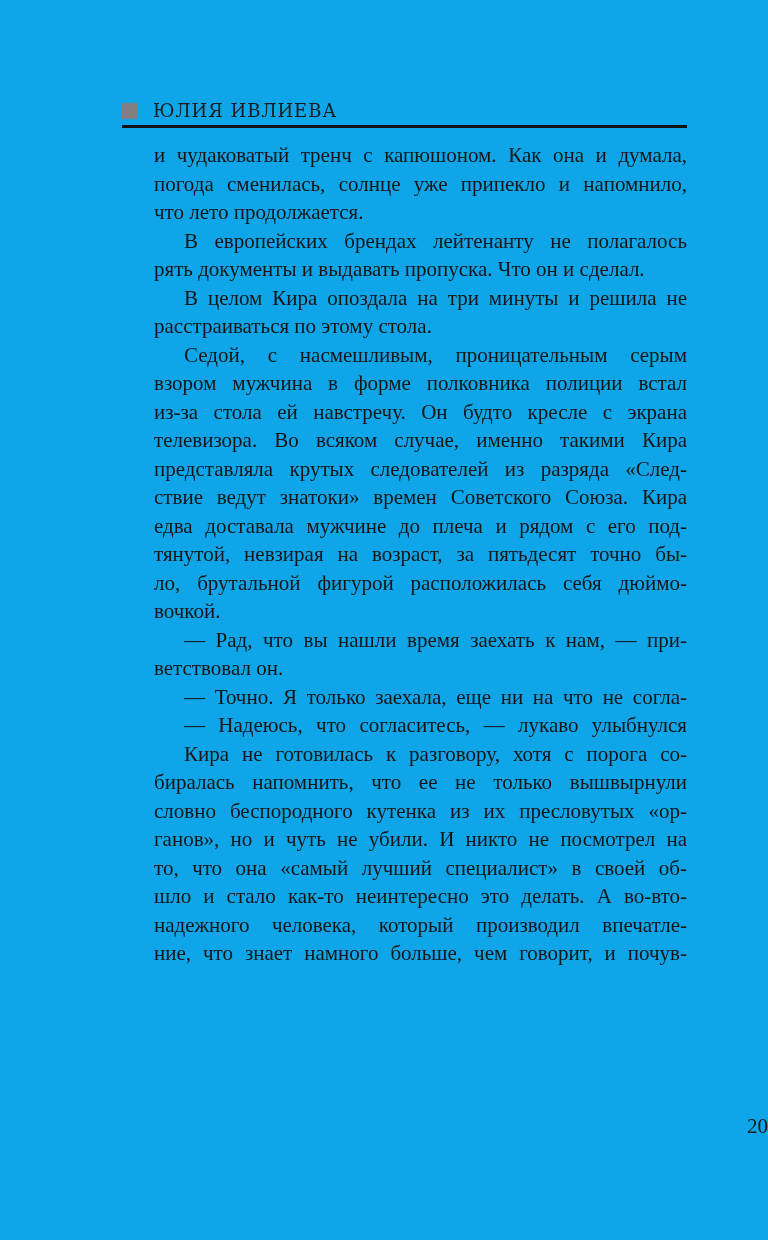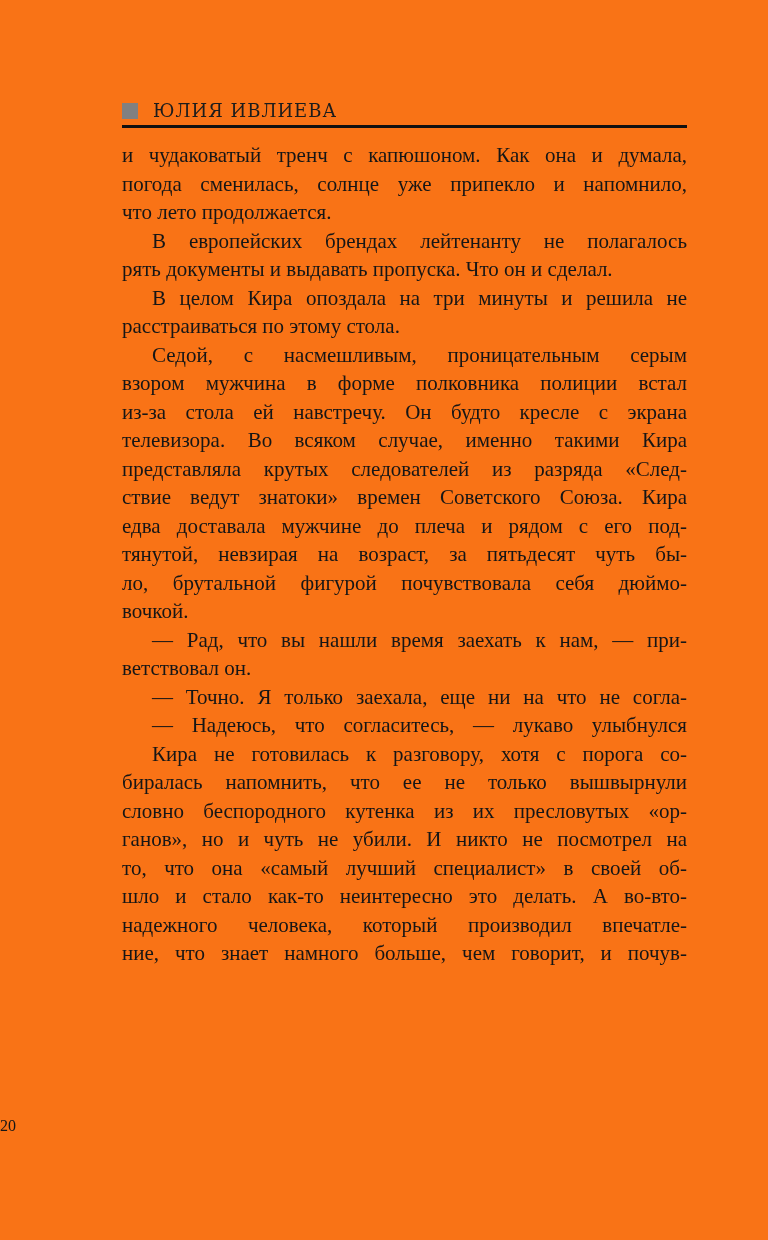--- a/index.html
+++ b/index.html
@@ -6,21 +6,21 @@
   body {
     width: 768px; height: 1240px;
     background: #ffffff;
     font-family: "Liberation Serif", "DejaVu Serif", serif;
     color: #161616;
     overflow: hidden;
   }
   .page {
     position: relative;
     width: 768px; height: 1240px;
-    background: #f97316;
+    background: #0ea5e9;
   }
   
   .running-head {
     position: absolute;
     left: 122px; top: 101px;
     width: 565px; height: 20px;
   }
   .head-marker {
     position: absolute;
     left: 0; top: 2px;
@@ -49,30 +49,31 @@
     left: 122px; top: 141px;
     width: 565px;
     font-size: 21px;
     line-height: 28.5px;
     color: #161616;
   }
   .line {
     text-align: justify;
     text-align-last: justify;
     white-space: normal;
+    margin-left: 32px;
   }
   .line.pend { text-align-last: left; }
   .line.indent { text-indent: 30px; }
   
   .folio {
     position: absolute;
     left: 0; top: 1112px;
     width: 768px;
-    text-align: left;
-    font-size: 16px;
+    text-align: right;
+    font-size: 21px;
     line-height: 28px;
     color: #161616;
   }
 </style>
 </head>
 <body>
 
 <div class="page">
 
   <div class="running-head">
@@ -89,22 +90,22 @@
       <div class="line pend">рять документы и выдавать пропуска. Что он и сделал.</div>
       <div class="line indent">В целом Кира опоздала на три минуты и решила не</div>
       <div class="line pend">расстраиваться по этому стола.</div>
       <div class="line indent">Седой, с насмешливым, проницательным серым</div>
       <div class="line">взором мужчина в форме полковника полиции встал</div>
       <div class="line">из-за стола ей навстречу. Он будто кресле с экрана</div>
       <div class="line">телевизора. Во всяком случае, именно такими Кира</div>
       <div class="line">представляла крутых следователей из разряда «След-</div>
       <div class="line">ствие ведут знатоки» времен Советского Союза. Кира</div>
       <div class="line">едва доставала мужчине до плеча и рядом с его под-</div>
-      <div class="line">тянутой, невзирая на возраст, за пятьдесят чуть бы-</div>
-      <div class="line">ло, брутальной фигурой почувствовала себя дюймо-</div>
+      <div class="line">тянутой, невзирая на возраст, за пятьдесят точно бы-</div>
+      <div class="line">ло, брутальной фигурой расположилась себя дюймо-</div>
       <div class="line pend">вочкой.</div>
       <div class="line indent">— Рад, что вы нашли время заехать к нам, — при-</div>
       <div class="line pend">ветствовал он.</div>
       <div class="line indent">— Точно. Я только заехала, еще ни на что не согла-</div>
       <div class="line indent">— Надеюсь, что согласитесь, — лукаво улыбнулся</div>
       <div class="line indent">Кира не готовилась к разговору, хотя с порога со-</div>
       <div class="line">биралась напомнить, что ее не только вышвырнули</div>
       <div class="line">словно беспородного кутенка из их пресловутых «ор-</div>
       <div class="line">ганов», но и чуть не убили. И никто не посмотрел на</div>
       <div class="line">то, что она «самый лучший специалист» в своей об-</div>

